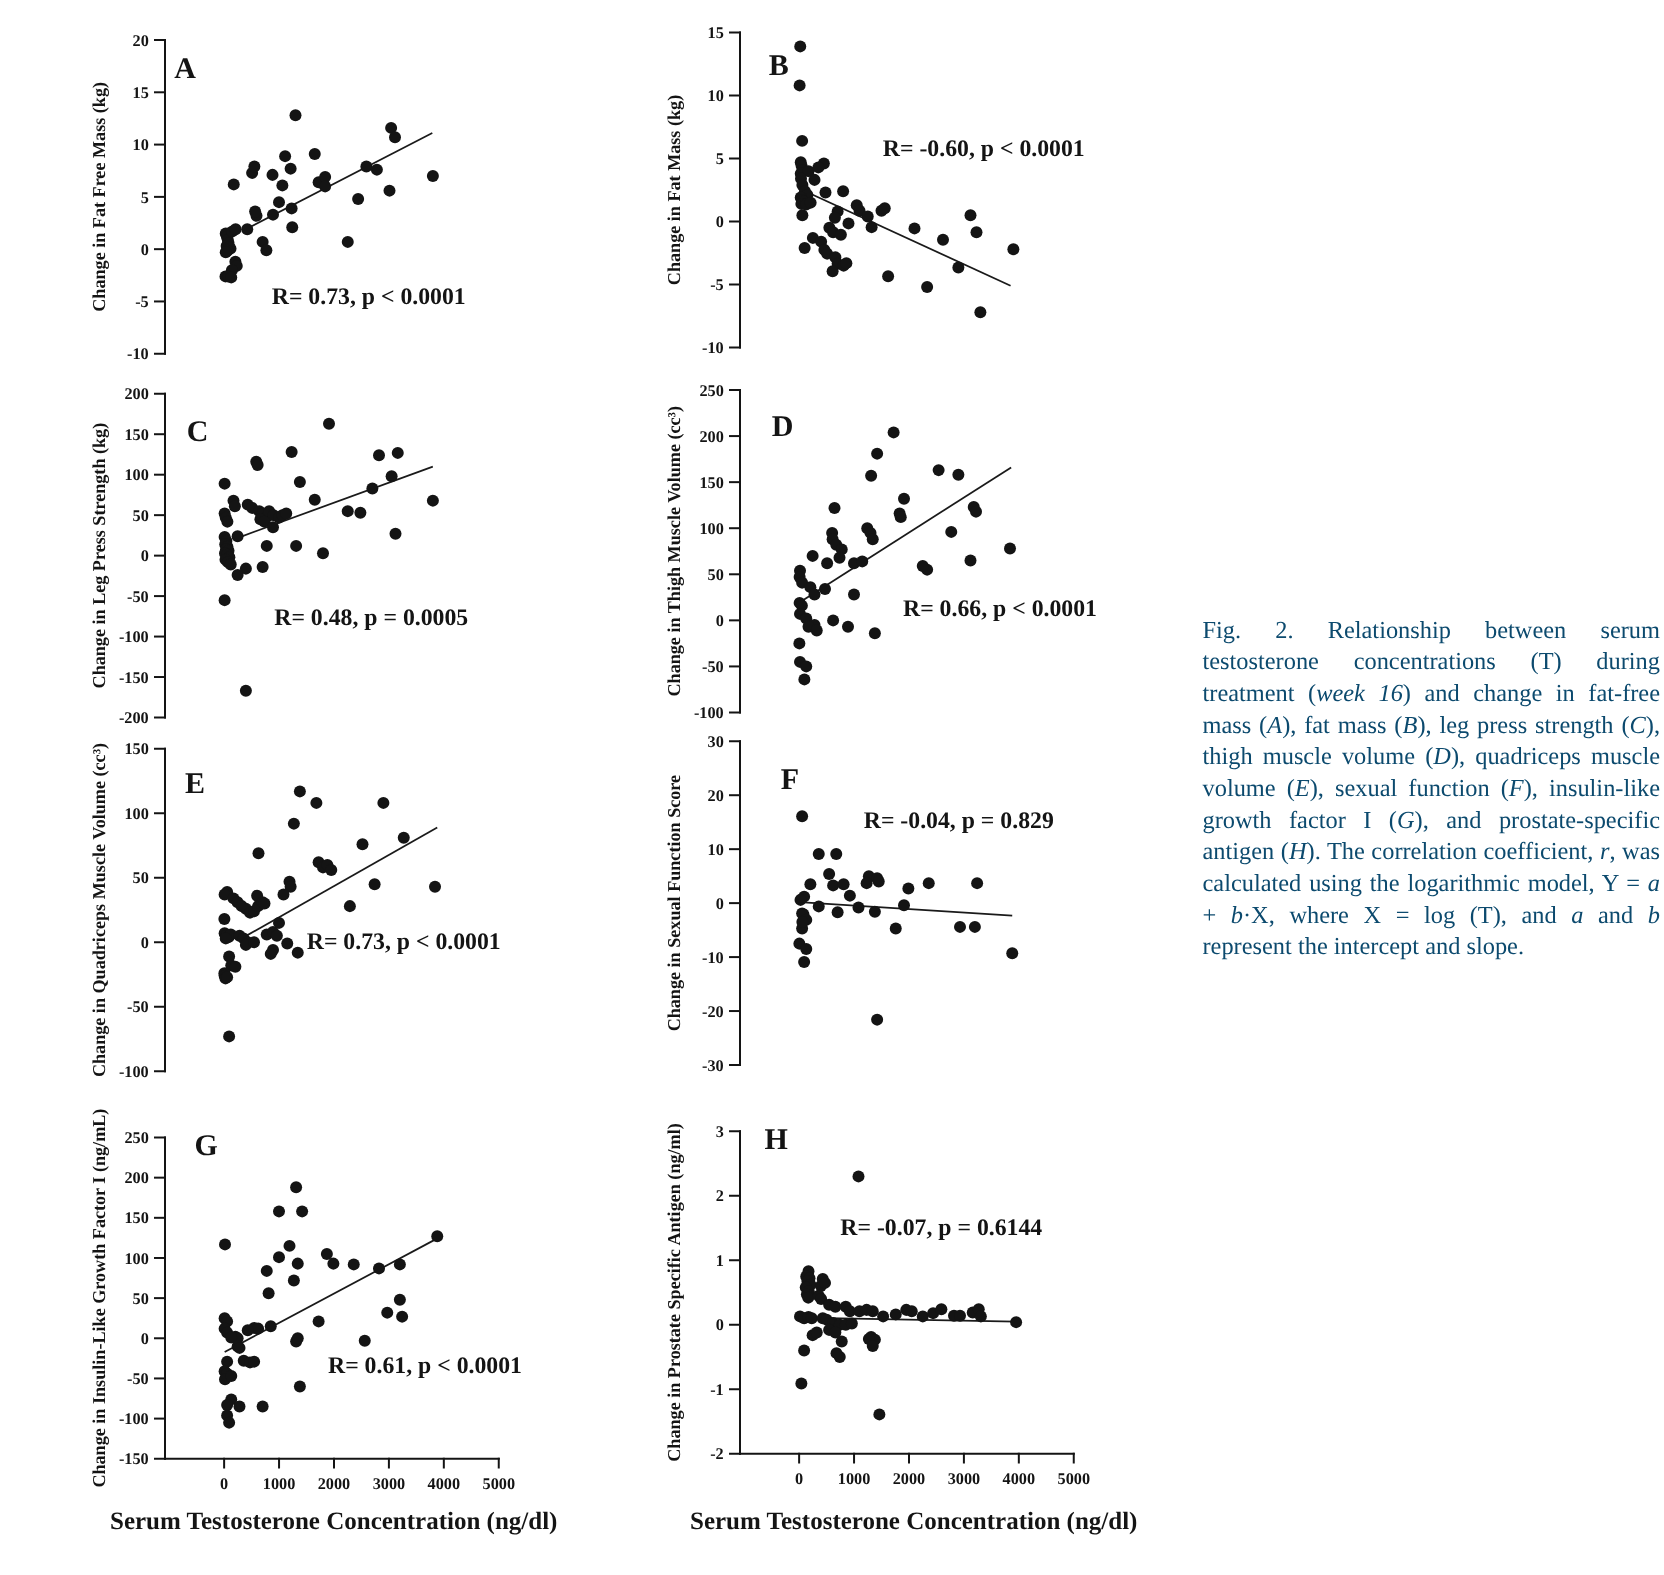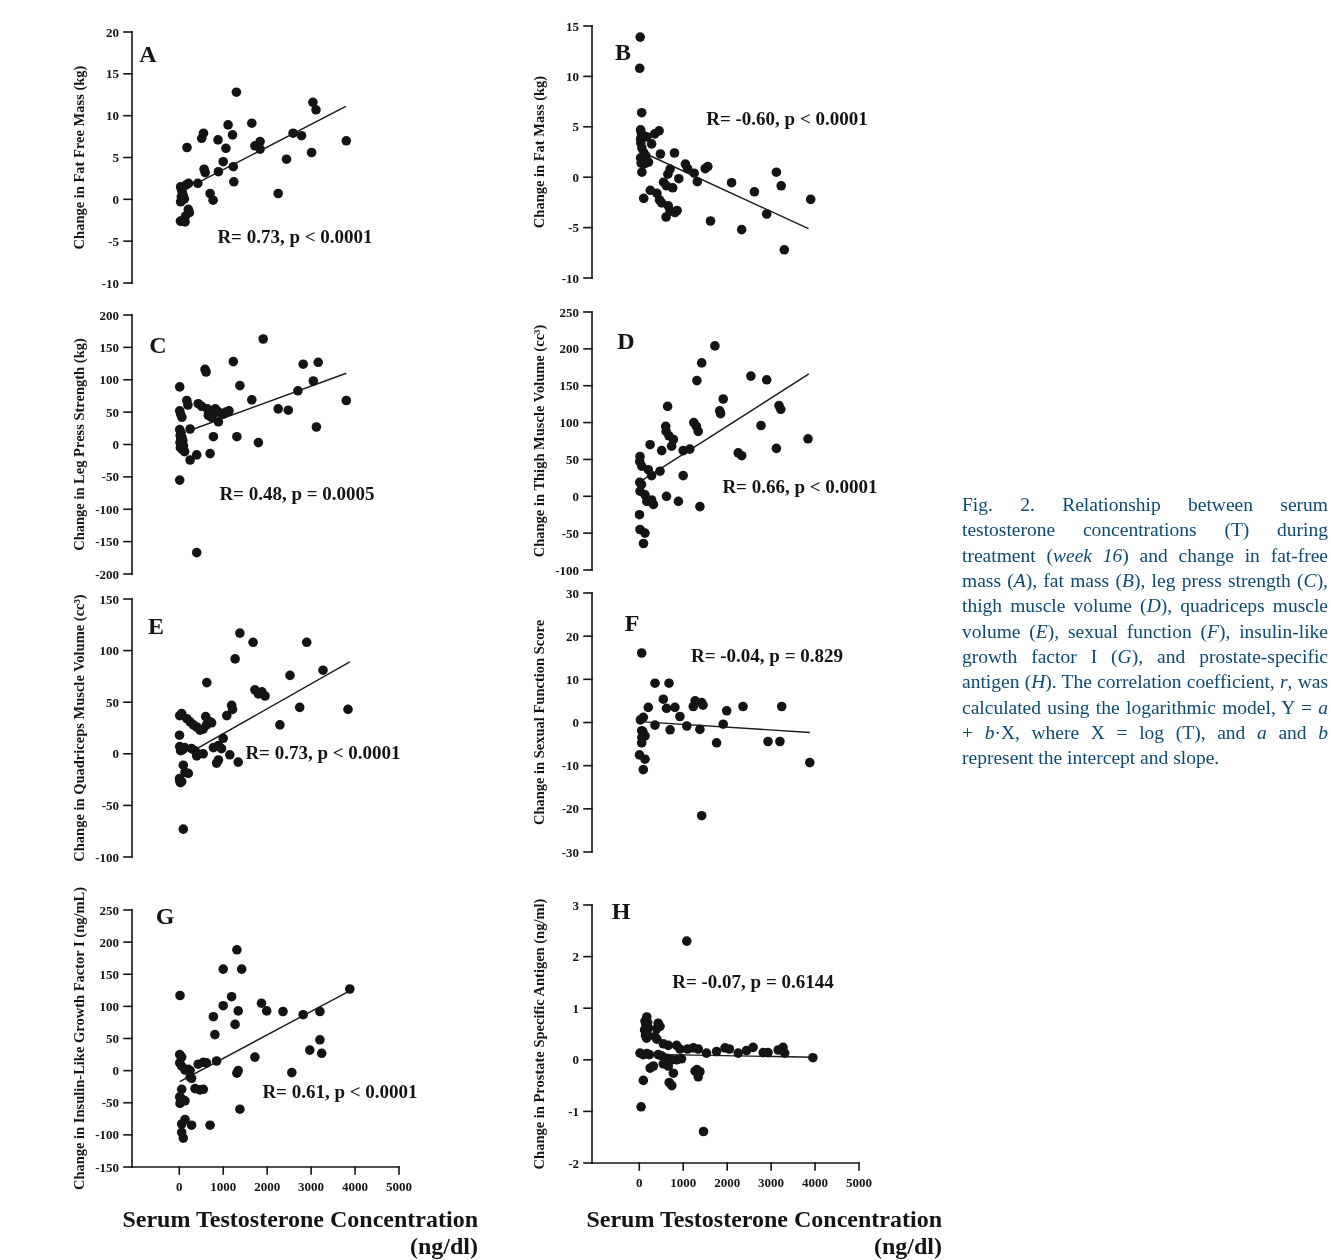--- a/index.html
+++ b/index.html
@@ -8,22 +8,22 @@
   .panel{position:absolute;overflow:visible;}
   svg{overflow:visible;}
   svg text{fill:#141414;}
   .ax{stroke:#141414;stroke-width:1.6;stroke-linecap:square;fill:none;}
   .trend{stroke:#1a1a1a;stroke-width:1.4;}
   .pt{fill:#141414;}
   .tick{font-family:"Liberation Serif",serif;font-weight:bold;font-size:13px;}
   .axis-title{font-family:"Liberation Serif",serif;font-weight:bold;font-size:14.5px;}
   .letter{font-family:"Liberation Serif",serif;font-weight:bold;font-size:24px;}
   .ann{font-family:"Liberation Serif",serif;font-weight:bold;font-size:19px;}
-  .xtitle{position:absolute;width:390px;text-align:right;
-          font-family:"Liberation Serif",serif;font-weight:bold;font-size:24px;color:#141414;}
+  .xtitle{position:absolute;width:390px;text-align:left;
+          font-family:"Liberation Serif",serif;font-weight:bold;font-size:20px;color:#141414;}
   #xtitle-left{left:88px;top:1206px;}
   #xtitle-right{left:552px;top:1206px;}
   #caption{position:absolute;left:962px;top:492px;width:366px;margin:0;
            font-family:"Liberation Serif",serif;font-size:19.5px;line-height:1.3;
            text-align:justify;color:#0c4a6e;}
 </style>
 </head>
 <body>
 
 <div>

